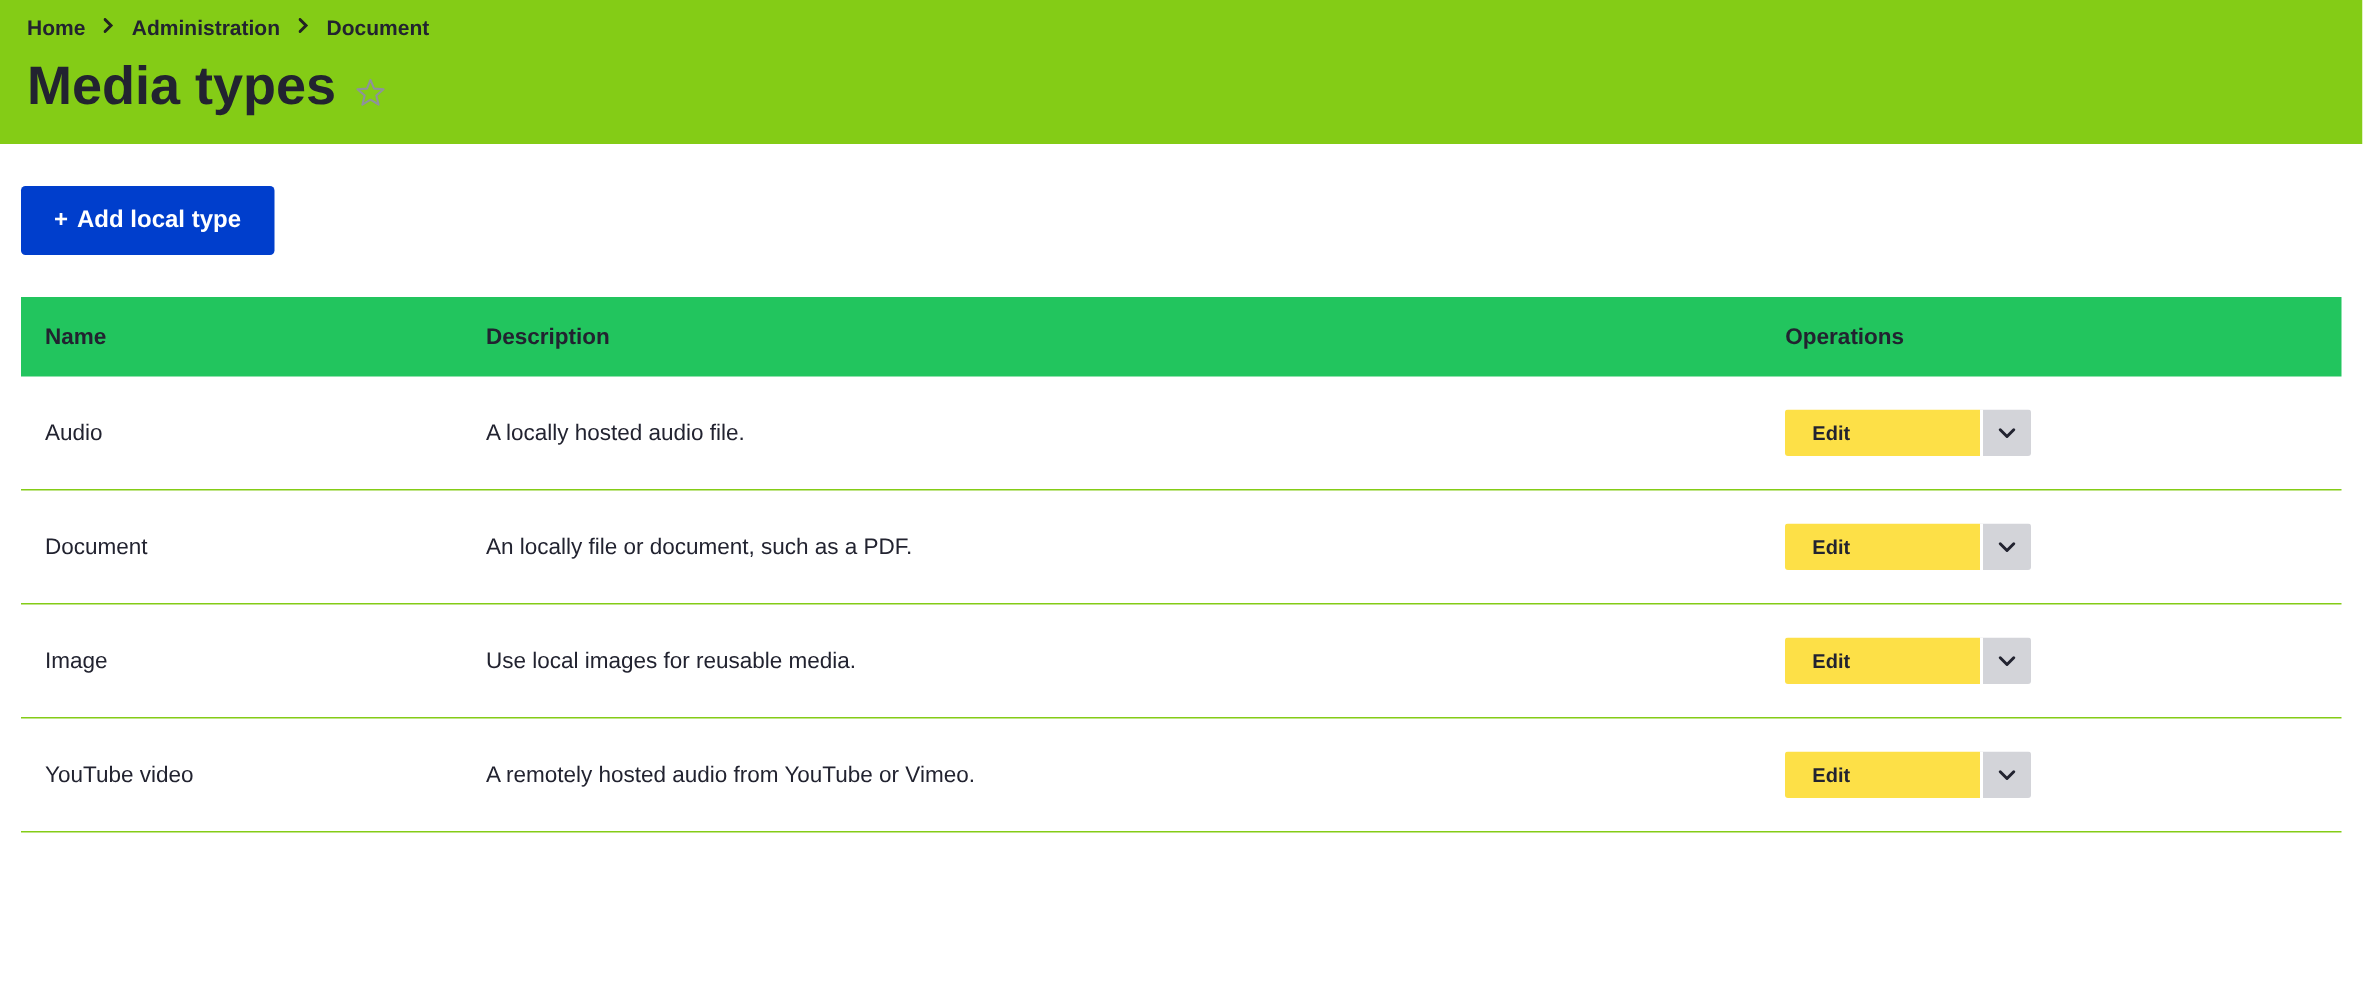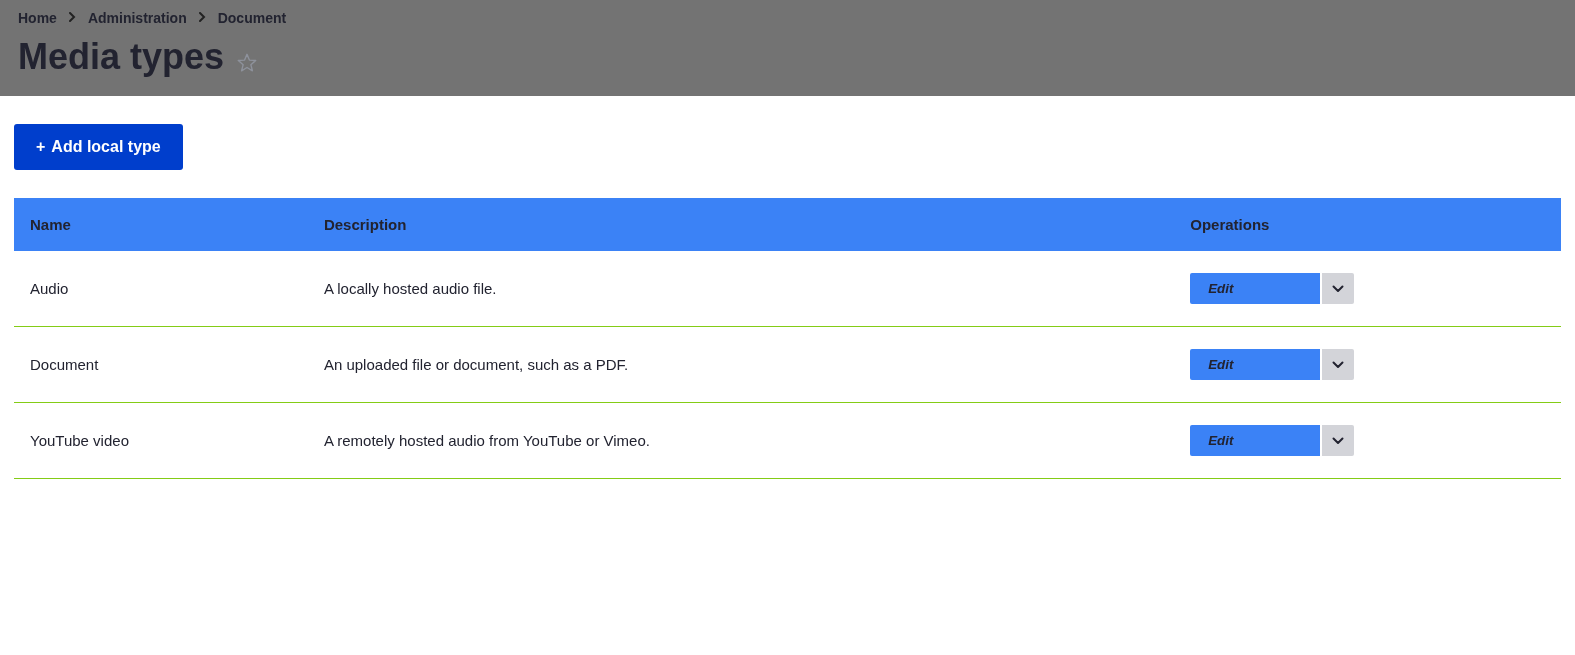--- a/index.html
+++ b/index.html
@@ -6,21 +6,21 @@
       margin: 0;
       padding: 0;
       box-sizing: border-box;
     }
     body {
       font-family: "Segoe UI", -apple-system, BlinkMacSystemFont, sans-serif;
       color: #222330;
       background: #fff;
     }
     .header-region {
-      background: #737373;
+      background: #84cc16;
       padding: 10px 12px 18px 18px;
     }
     .breadcrumb {
       display: flex;
       align-items: center;
       gap: 12px;
       font-size: 14px;
       font-weight: 600;
       margin-bottom: 10px;
     }
@@ -62,21 +62,21 @@
       margin-bottom: 28px;
       display: inline-flex;
       align-items: center;
       gap: 6px;
     }
     table {
       width: 100%;
       border-collapse: collapse;
     }
     thead tr {
-      background: #3b82f6;
+      background: #22c55e;
     }
     th {
       text-align: left;
       font-size: 15px;
       font-weight: 700;
       padding: 18px 16px;
       color: #222330;
     }
     td {
       padding: 22px 16px;
@@ -89,29 +89,28 @@
     .col-desc { width: 56%; }
     .col-ops  { width: 25%; }
     .dropbutton {
       display: inline-flex;
       align-items: stretch;
       border-radius: 2px;
       overflow: hidden;
       font-size: 13px;
     }
     .dropbutton-action {
-      background: #3b82f6;
+      background: #fde047;
       border: none;
       padding: 8px 18px;
       font-weight: 700;
       cursor: pointer;
       color: #222330;
       min-width: 130px;
       text-align: left;
-      font-style: italic;
     }
     .dropbutton-toggle {
       background: #d3d4d9;
       border: none;
       border-left: 2px solid #fff;
       padding: 0 10px;
       cursor: pointer;
       display: flex;
       align-items: center;
       justify-content: center;
@@ -174,35 +173,51 @@
                     <path d="M1.5 1.5 L6 6 L10.5 1.5" stroke="currentColor" stroke-width="2" fill="none" stroke-linecap="round" stroke-linejoin="round"></path>
                   </svg>
           </span>
         </button>
       </div>
     </td>
   </tr>
 
   <tr>
     <td>Document</td>
-    <td>An uploaded file or document, such as a PDF.</td>
-    <td>
-      <div class="dropbutton">
-        <button class="dropbutton-action">Edit</button>
-        <button class="dropbutton-toggle">
-          <span>
-            <svg width="12" height="8" viewBox="0 0 12 8">
-                    <path d="M1.5 1.5 L6 6 L10.5 1.5" stroke="currentColor" stroke-width="2" fill="none" stroke-linecap="round" stroke-linejoin="round"></path>
-                  </svg>
-          </span>
-        </button>
-      </div>
-    </td>
-  </tr>
-
+    <td>An locally file or document, such as a PDF.</td>
+    <td>
+      <div class="dropbutton">
+        <button class="dropbutton-action">Edit</button>
+        <button class="dropbutton-toggle">
+          <span>
+            <svg width="12" height="8" viewBox="0 0 12 8">
+                    <path d="M1.5 1.5 L6 6 L10.5 1.5" stroke="currentColor" stroke-width="2" fill="none" stroke-linecap="round" stroke-linejoin="round"></path>
+                  </svg>
+          </span>
+        </button>
+      </div>
+    </td>
+  </tr>
+
+  <tr>
+    <td>Image</td>
+    <td>Use local images for reusable media.</td>
+    <td>
+      <div class="dropbutton">
+        <button class="dropbutton-action">Edit</button>
+        <button class="dropbutton-toggle">
+          <span>
+            <svg width="12" height="8" viewBox="0 0 12 8">
+                    <path d="M1.5 1.5 L6 6 L10.5 1.5" stroke="currentColor" stroke-width="2" fill="none" stroke-linecap="round" stroke-linejoin="round"></path>
+                  </svg>
+          </span>
+        </button>
+      </div>
+    </td>
+  </tr>
 
   <tr>
     <td>YouTube video</td>
     <td>A remotely hosted audio from YouTube or Vimeo.</td>
     <td>
       <div class="dropbutton">
         <button class="dropbutton-action">Edit</button>
         <button class="dropbutton-toggle">
           <span>
             <svg width="12" height="8" viewBox="0 0 12 8">

